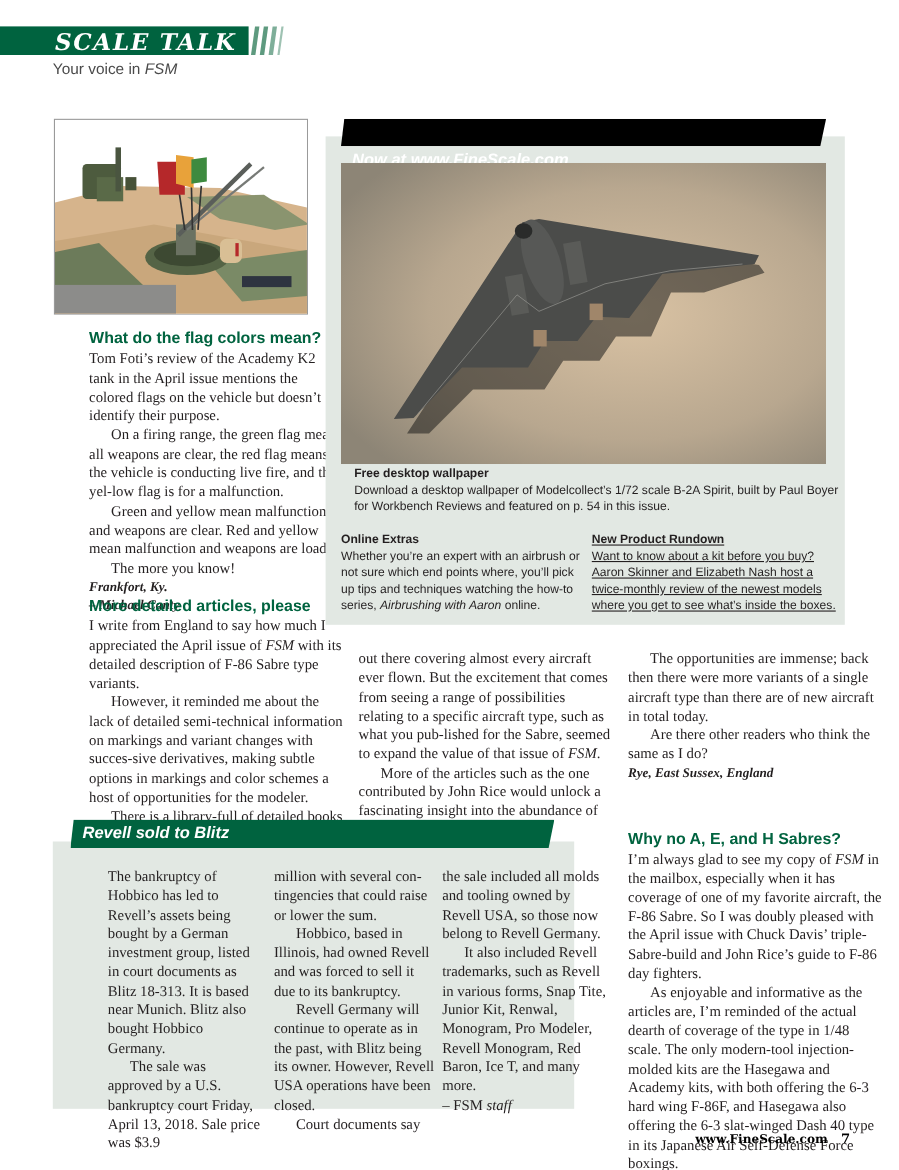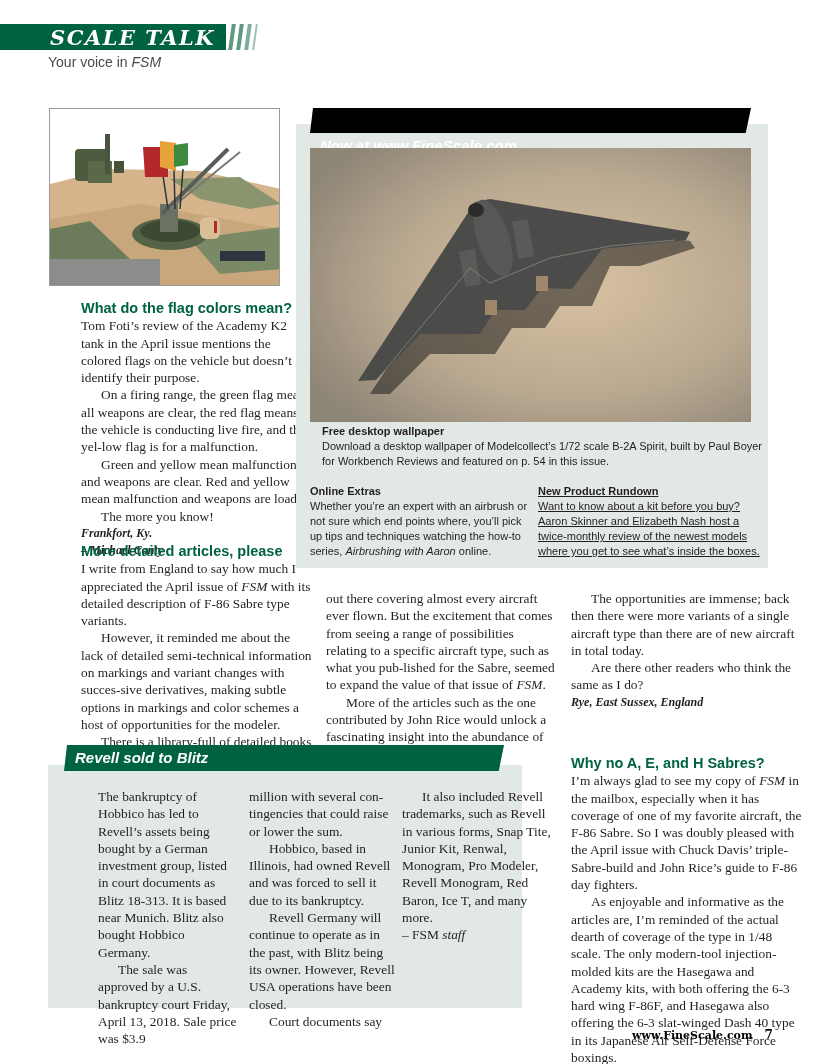--- a/index.html
+++ b/index.html
@@ -166,20 +166,21 @@
   <p>The bankruptcy of Hobbico has led to Revell’s assets being bought by a German investment group, listed in court documents as Blitz 18-313. It is based near Munich. Blitz also bought Hobbico Germany.</p>
   <p class="ind">The sale was approved by a U.S. bankruptcy court Friday, April 13, 2018. Sale price was $3.9</p>
 </div>
 <div class="col" style="left:217px; top:788px; width:146px;">
   <p>million with several con-tingencies that could raise or lower the sum.</p>
   <p class="ind">Hobbico, based in Illinois, had owned Revell and was forced to sell it due to its bankruptcy.</p>
   <p class="ind">Revell Germany will continue to operate as in the past, with Blitz being its owner. However, Revell USA operations have been closed.</p>
   <p class="ind">Court documents say</p>
 </div>
 <div class="col" style="left:370px; top:788px; width:150px;">
+  <p>the sale included all molds and tooling owned by Revell USA, so those now belong to Revell Germany.</p>
   <p class="ind">It also included Revell trademarks, such as Revell in various forms, Snap Tite, Junior Kit, Renwal, Monogram, Pro Modeler, Revell Monogram, Red Baron, Ice T, and many more.</p>
   <p><span>– FSM </span><i>staff</i></p>
 </div>
 
 <div class="col" style="left:539px; top:755px; width:232px;">
   <div class="head">Why no A, E, and H Sabres?</div>
   <p><span>I’m always glad to see my copy of </span><i>FSM</i><span> in the mailbox, especially when it has coverage of one of my favorite aircraft, the F-86 Sabre. So I was doubly pleased with the April issue with Chuck Davis’ triple-Sabre-build and John Rice’s guide to F-86 day fighters.</span></p>
   <p class="ind">As enjoyable and informative as the articles are, I’m reminded of the actual dearth of coverage of the type in 1/48 scale. The only modern-tool injection-molded kits are the Hasegawa and Academy kits, with both offering the 6-3 hard wing F-86F, and Hasegawa also offering the 6-3 slat-winged Dash 40 type in its Japanese Air Self-Defense Force boxings.</p>
 </div>
 

